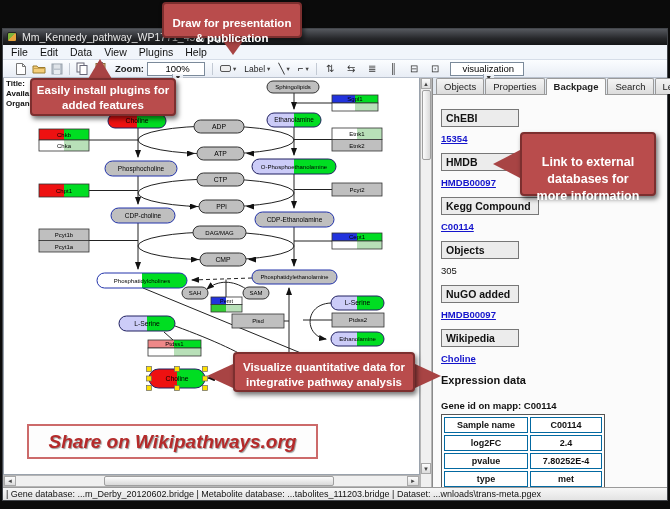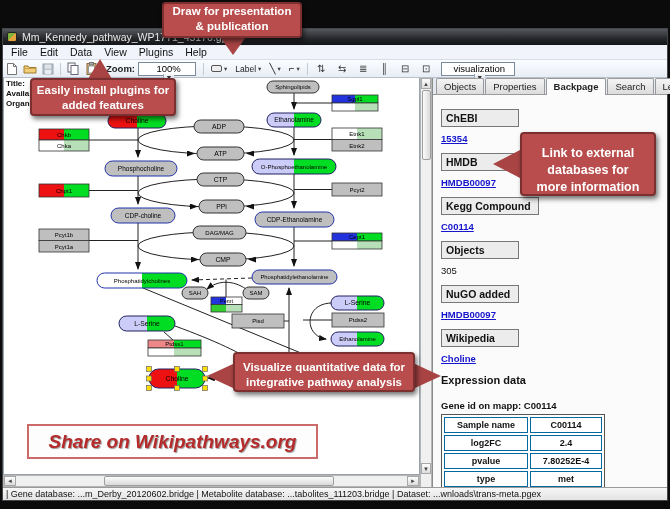--- a/index.html
+++ b/index.html
@@ -5,21 +5,21 @@
   html,body{margin:0;padding:0;background:#000;}
   *{box-sizing:border-box;font-family:"Liberation Sans",sans-serif;}
   .stage{position:relative;width:670px;height:509px;background:#0b0b0b;overflow:hidden;}
   
   .window{position:absolute;left:2px;top:28px;width:666px;height:473px;background:#eef2f8;border:1px solid #43464b;display:flex;flex-direction:column;}
   .titlebar{height:16px;background:linear-gradient(#55585e,#26272a 60%,#141517);display:flex;align-items:center;padding:0 4px;flex:0 0 auto;}
   .app-icon{width:10px;height:10px;margin-right:5px;background:linear-gradient(135deg,#7fb23a 50%,#e8a33d 50%);border:1px solid #222;border-radius:2px;}
   .title-text{color:#e8e8e8;font-size:10.5px;white-space:nowrap;overflow:hidden;}
   .menubar{height:15px;background:#f1f5fb;border-bottom:1px solid #d6dde8;display:flex;align-items:center;padding-left:2px;flex:0 0 auto;}
   .menu-item{font-size:10.5px;color:#111;padding:0 6px;cursor:default;}
-  .toolbar{height:18px;background:linear-gradient(#fbfdff,#e8edf5);border-bottom:1px solid #b8c0cc;display:flex;align-items:center;padding-left:0;flex:0 0 auto;}
+  .toolbar{height:18px;background:linear-gradient(#fbfdff,#e8edf5);border-bottom:1px solid #b8c0cc;display:flex;align-items:center;padding-left:9px;flex:0 0 auto;}
   .tbtn{display:inline-flex;align-items:center;justify-content:center;width:18px;height:16px;}
   .tbsep{width:1px;height:12px;background:#c3cad4;margin:0 3px;}
   .zoom-label{font-size:9.5px;font-weight:bold;color:#222;margin:0 3px 0 6px;}
   .combo{display:inline-flex;align-items:center;height:14px;background:#fff;border:1px solid #7b8a9a;font-size:9.5px;padding-left:3px;flex-direction:column;}
   .combo .combo-text{flex:1;}
   .combo-btn{width:11px;height:100%;background:linear-gradient(#f4f7fb,#d8e0ea);border-left:1px solid #9aa7b5;font-size:7px;display:inline-flex;align-items:center;justify-content:center;color:#333;}
   .combo.zoomc{width:58px;margin-right:4px;}
   .combo.viz{width:74px;margin-left:4px;}
   .toolbtn{display:inline-flex;align-items:center;height:15px;margin:0 2px;padding:0 2px;font-size:9px;color:#222;}
   .toolbtn .dd{font-size:6.5px;color:#444;margin-left:2px;}
@@ -55,25 +55,25 @@
   table.expr{border-collapse:separate;border-spacing:2px;background:#fff;border:1px solid #555;}
   table.expr td{border:1px solid #0369a1;font-size:9px;font-weight:bold;color:#111;text-align:center;padding:2px 4px;}
   table.expr td.c0{width:84px;}
   table.expr td.c1{width:72px;}
   
   .statusbar{height:13px;background:linear-gradient(#f7f7f7,#e3e3e3);border-top:1px solid #9a9a9a;font-size:9px;color:#111;display:flex;align-items:center;padding-left:3px;flex:0 0 auto;white-space:nowrap;overflow:hidden;}
   
   .callout{position:absolute;background:#b94c4c;border:2px solid #7c2f2f;border-radius:4px;color:#fff;font-weight:bold;text-align:center;z-index:50;box-shadow:2px 3px 5px rgba(0,0,0,.55);}
   .callout .cl{line-height:15px;}
   .arr{position:absolute;width:0;height:0;z-index:49;}
-  #co-draw{left:162px;top:2px;width:140px;height:36px;font-size:11.5px;padding-top:0;}
+  #co-draw{left:162px;top:2px;width:140px;height:36px;font-size:11.5px;padding-top:12px;}
   #co-draw-arr{left:220px;top:37px;border-left:13px solid transparent;border-right:13px solid transparent;border-top:18px solid #a84444;}
   #co-plugins{left:30px;top:78px;width:146px;height:38px;font-size:11.5px;padding-top:3px;}
   #co-plugins-arr{left:88px;top:59px;border-left:12px solid transparent;border-right:12px solid transparent;border-bottom:20px solid #a84444;}
-  #co-link{left:520px;top:132px;width:136px;height:64px;font-size:12.5px;padding-top:11px;}
+  #co-link{left:520px;top:132px;width:136px;height:64px;font-size:12.5px;padding-top:20px;}
   #co-link .cl{line-height:17px;}
   #co-link-arr{left:493px;top:150px;border-top:14px solid transparent;border-bottom:14px solid transparent;border-right:27px solid #a84444;}
   #co-visualize{left:233px;top:352px;width:182px;height:40px;font-size:11.5px;padding-top:6px;}
   #co-visualize-arr-l{left:207px;top:364px;border-top:12px solid transparent;border-bottom:12px solid transparent;border-right:26px solid #a84444;}
   #co-visualize-arr-r{left:415px;top:364px;border-top:12px solid transparent;border-bottom:12px solid transparent;border-left:26px solid #a84444;}
   .share-banner{position:absolute;left:27px;top:424px;width:291px;height:35px;background:#fdfdfd;border:2px solid #cc6a6a;z-index:50;display:flex;align-items:center;justify-content:center;}
   .share-banner span{font-size:19px;font-weight:bold;font-style:italic;color:#b52a2a;text-shadow:1px 1px 1px #9a9a9a;}
   svg text{font-family:"Liberation Sans",sans-serif;}
 </style>
 </head>

